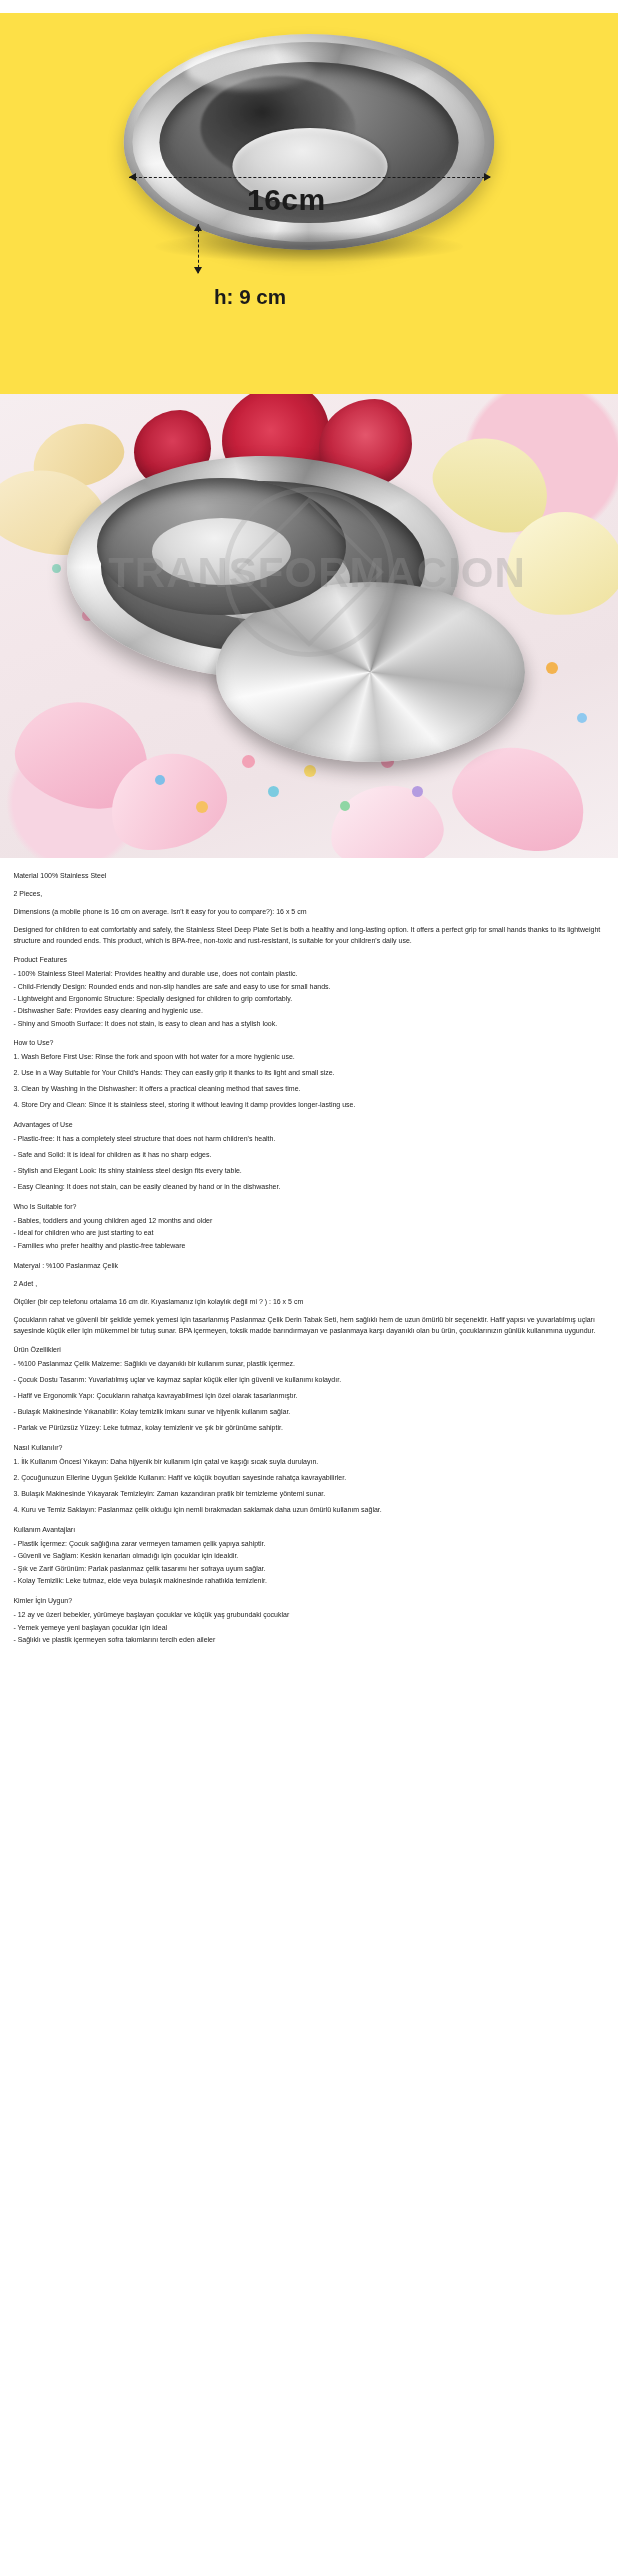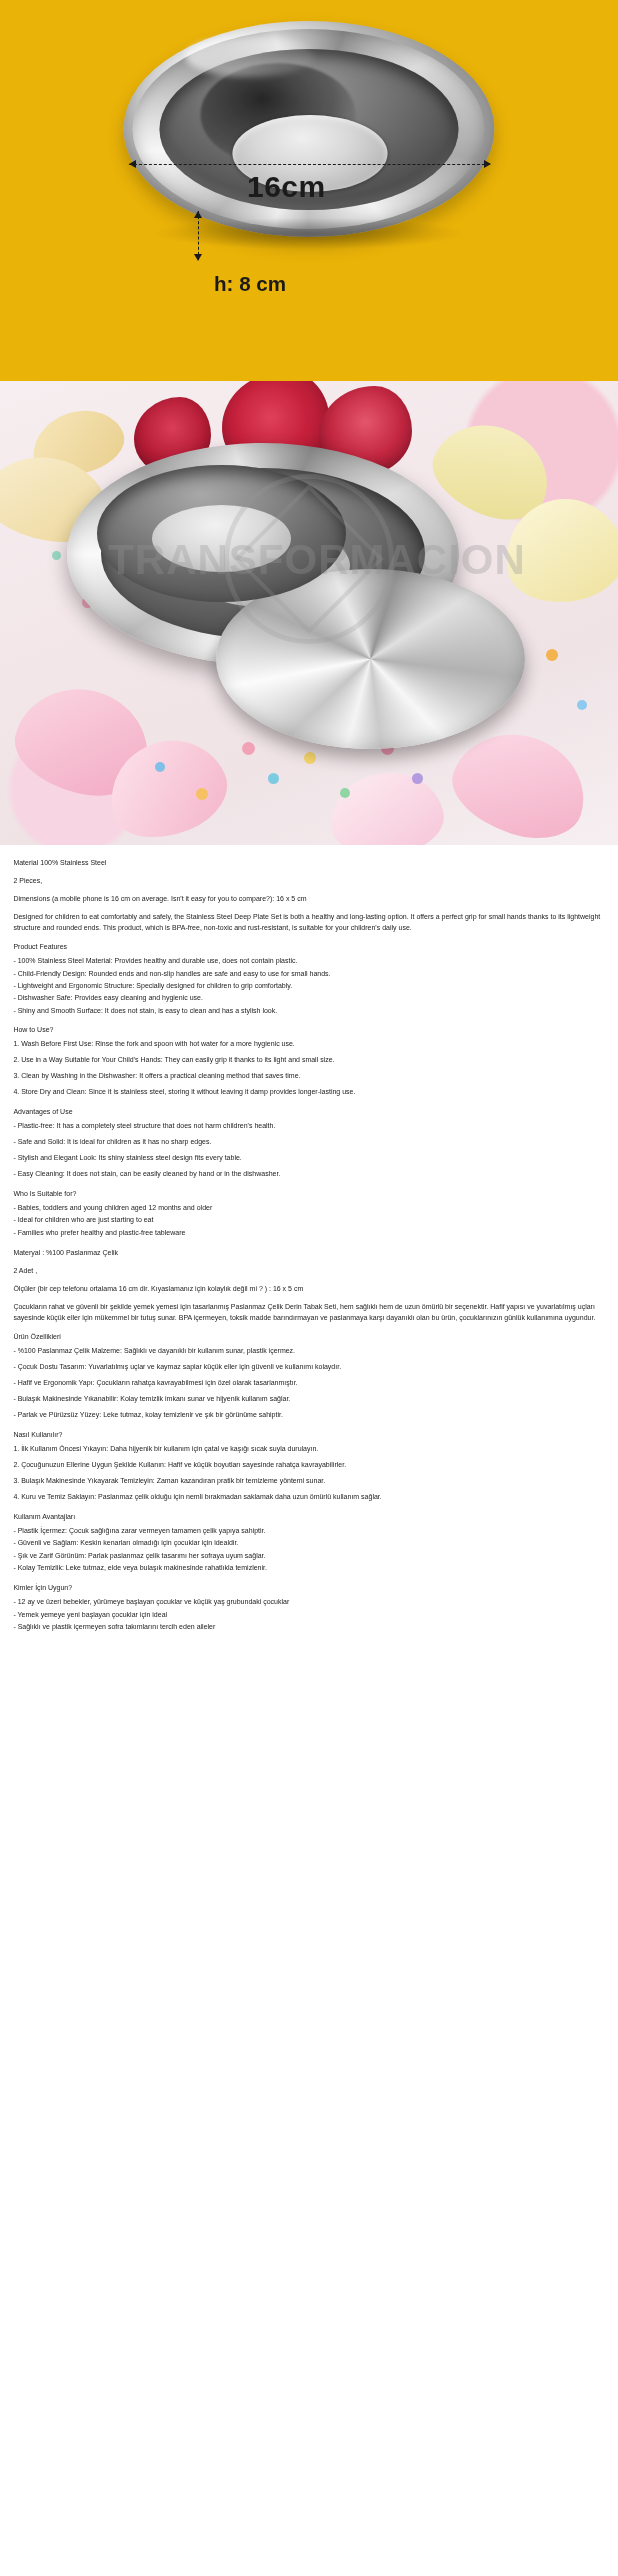--- a/index.html
+++ b/index.html
@@ -9,22 +9,23 @@
     background: #ffffff;
     font-family: "Liberation Sans", sans-serif;
     color: #111111;
   }
 
   
   .photo1 {
     position: relative;
     width: 618px;
     height: 381px;
-    background: #eab308;
+    background: #fde047;
     overflow: hidden;
+    margin-top: 13px;
   }
   .bowl-wrap {
     position: absolute;
     left: 50%;
     top: 20.6px;
     transform: translateX(-50%);
     width: 371px;
     height: 247px;
   }
   .bowl-outer {
@@ -307,21 +308,21 @@
     <div class="arrow-l"></div>
     <div class="arrow-r"></div>
   </div>
   <div class="dim-width-label">16cm</div>
 
   <div class="dim-height">
     <div class="dim-vline"></div>
     <div class="arrow-u"></div>
     <div class="arrow-d"></div>
   </div>
-  <div class="dim-height-label">h: 8  cm</div>
+  <div class="dim-height-label">h: 9  cm</div>
 </div>
 
 <div class="photo2">
 
   <div class="rose" style="left:222px; top:-10.3px; width:108px; height:103px; background:radial-gradient(circle at 45% 45%, #e0415a 0%, #c5203b 45%, #91142a 100%);"></div>
   <div class="rose" style="left:319px; top:5.2px; width:93px; height:90px; background:radial-gradient(circle at 50% 40%, #e4566c 0%, #c32741 50%, #8d1128 100%);"></div>
   <div class="rose" style="left:134px; top:15.5px; width:77px; height:77px; background:radial-gradient(circle at 50% 40%, #d93d58 0%, #b61c36 55%, #850f25 100%);"></div>
   <div class="petal" style="left:31px; top:31px; width:93px; height:62px; background:linear-gradient(140deg,#f7e7bb,#e9cf8e); transform:rotate(-18deg);"></div>
   <div class="petal" style="left:-15.5px; top:77px; width:124px; height:82px; background:linear-gradient(140deg,#f9eed0,#edd79a); transform:rotate(10deg);"></div>
   <div class="petal" style="left:433px; top:46px; width:118px; height:88px; background:linear-gradient(160deg,#f7f0c6,#e9dd92); transform:rotate(22deg);"></div>

